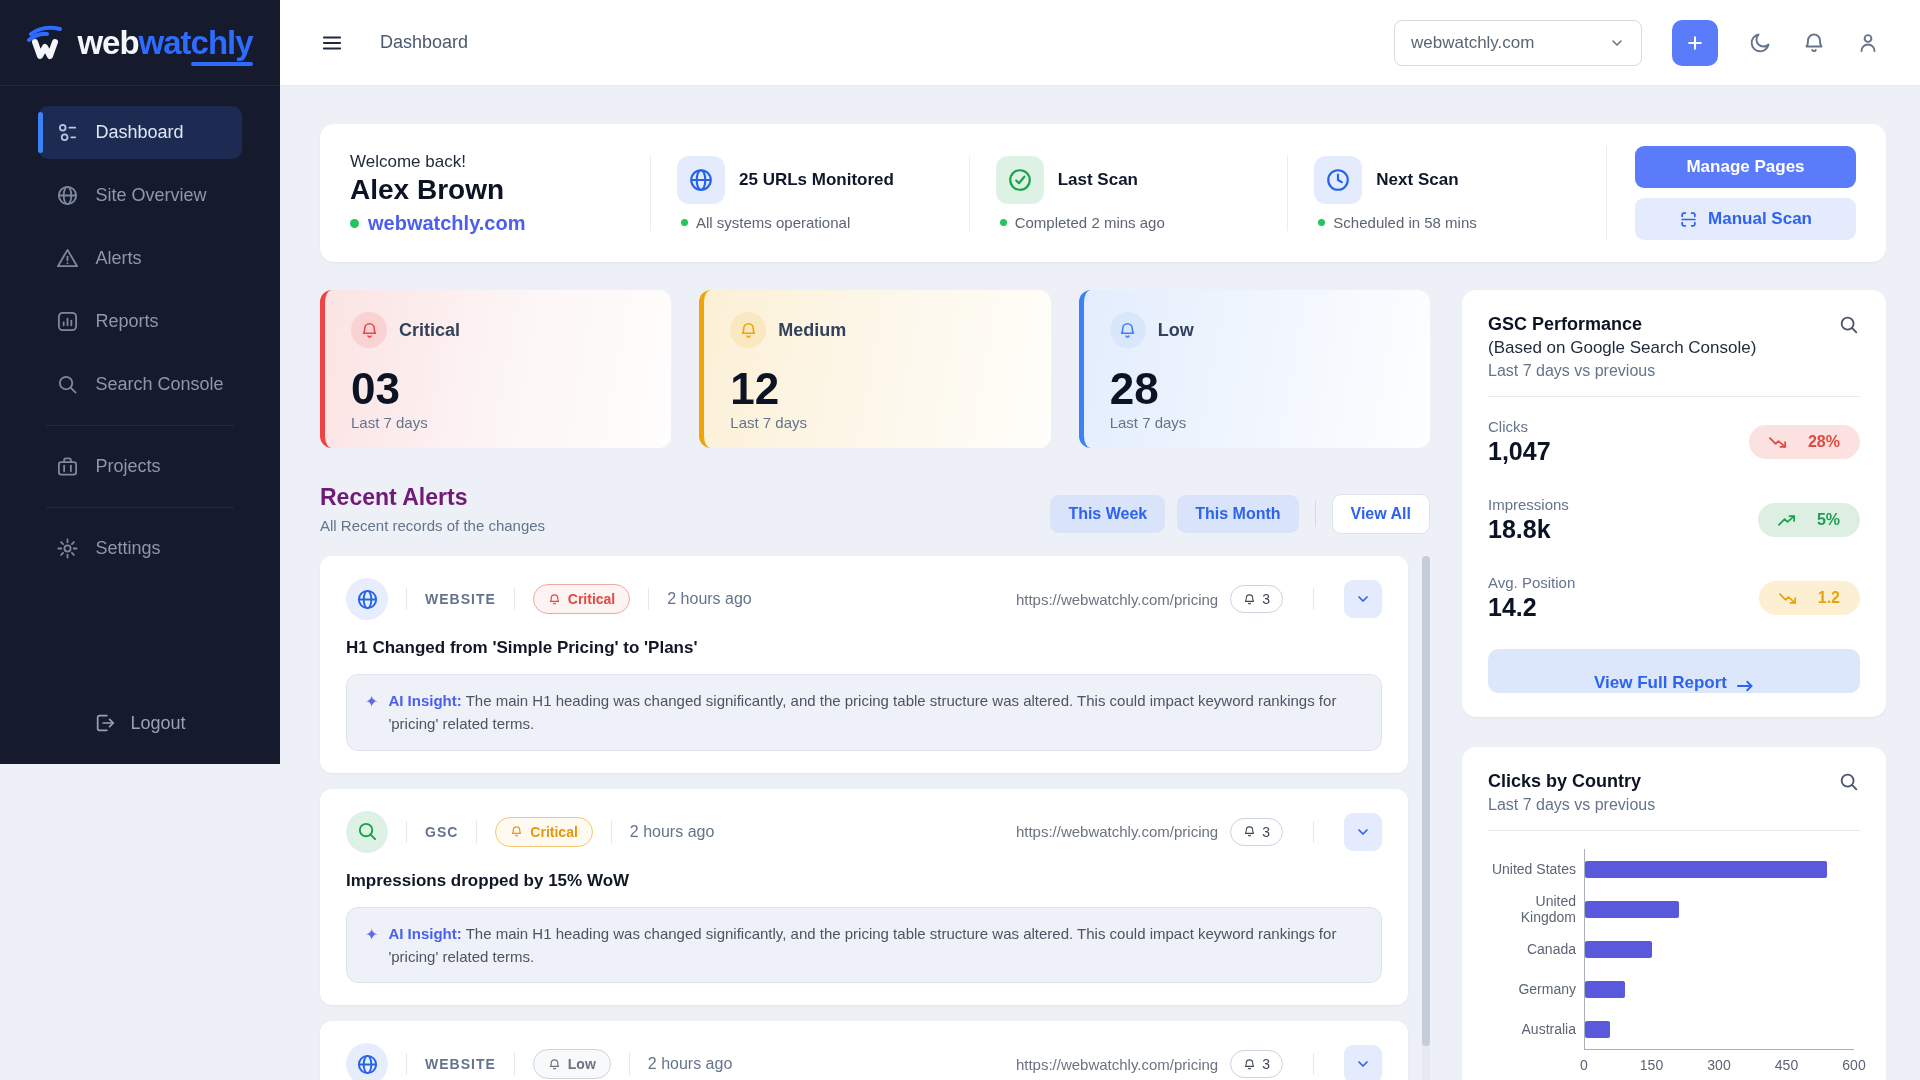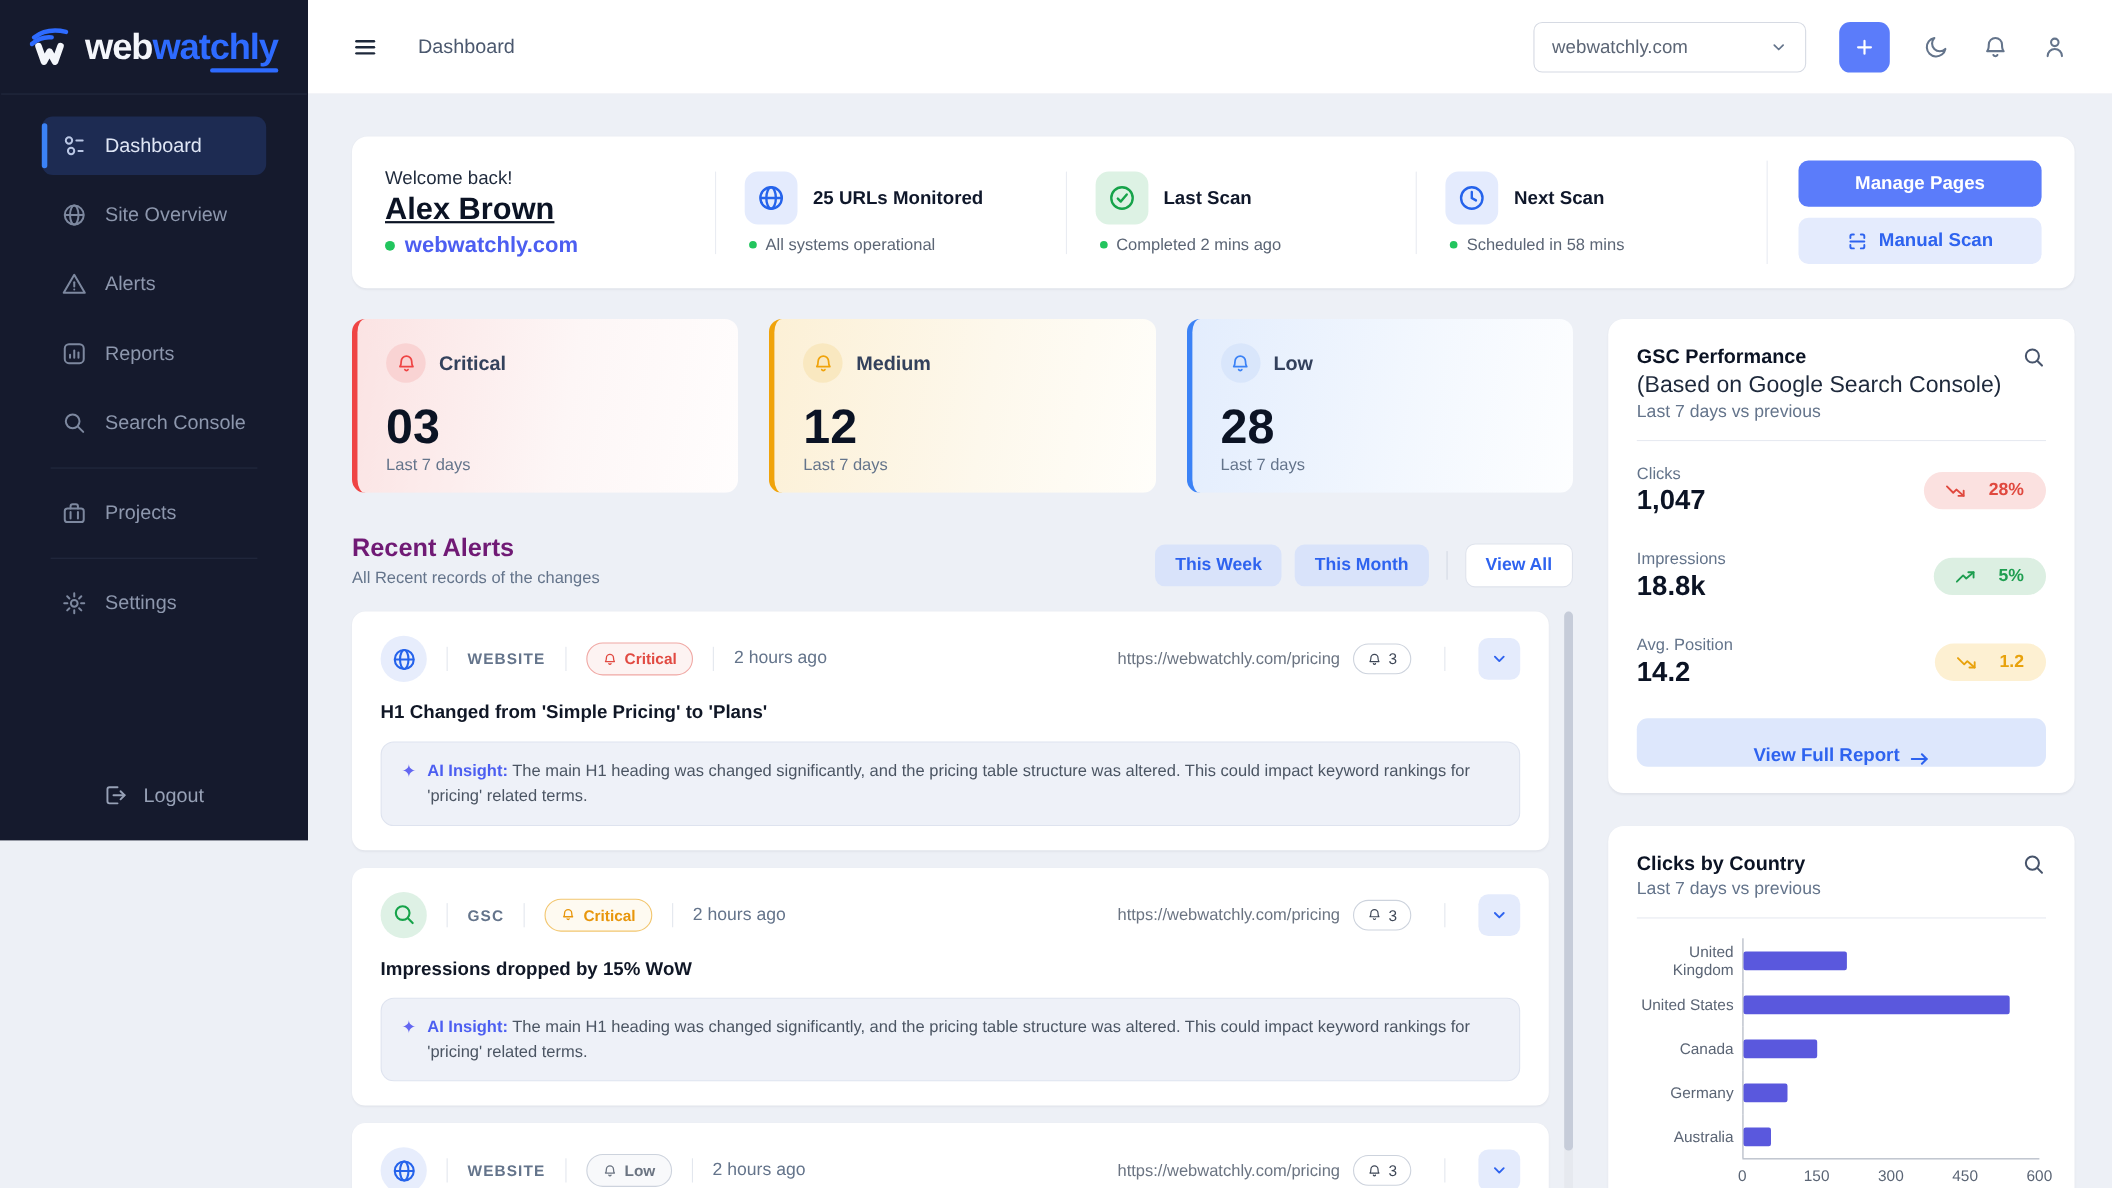--- a/index.html
+++ b/index.html
@@ -64,21 +64,21 @@
 
   .content { padding:38px 34px 0 40px; flex:1; overflow:hidden; }
 
   
   .welcome-card {
     background:#fff; border-radius:14px; box-shadow:0 1px 2px rgba(16,24,40,.05);
     display:flex; align-items:center; padding:24px 30px; height:138px;
   }
   .welcome-left { width:300px; min-width:300px; }
   .welcome-greeting { font-size:17px; color:#1e293b; }
-  .welcome-name { font-size:28px; font-weight:800; color:#0b1324; margin-top:2px;text-decoration:underline; }
+  .welcome-name { font-size:28px; font-weight:800; color:#0b1324; margin-top:2px; }
   .welcome-site { display:flex; align-items:center; gap:9px; margin-top:6px; }
   .welcome-site-text { font-size:20px; font-weight:700; color:#4c5ef1; }
   .dot { width:9px; height:9px; border-radius:50%; background:#22c55e; }
   .stat {
     flex:1; display:flex; flex-direction:column; gap:10px; padding:0 26px;
     border-left:1px solid #e9ecf2;
   }
   .stat-top { display:flex; align-items:center; gap:14px; }
   .stat-tile { width:48px; height:48px; border-radius:12px; display:flex; align-items:center; justify-content:center; }
   .tile-blue { background:#e4ebfd; }
@@ -173,21 +173,21 @@
     padding:14px 18px; font-size:15px; color:#4b5563; line-height:1.55;
     display:flex; gap:10px; align-items:flex-start;
   }
   .sparkle { color:#6366f1; font-size:16px; margin-top:1px; }
   .ai-label { color:#4c5ef1; font-weight:700; white-space:nowrap; }
 
   
   .panel-card { background:#fff; border-radius:14px; padding:24px 26px; box-shadow:0 1px 2px rgba(16,24,40,.05); }
   .panel-head { display:flex; align-items:flex-start; }
   .panel-title { font-size:18px; font-weight:700; color:#0b1324; }
-  .panel-sub { font-size:21px; color:#1e293b; margin-top:3px; }
+  .panel-sub { font-size:17px; color:#1e293b; margin-top:3px; }
   .panel-period { font-size:16px; color:#64748b; margin-top:4px; }
   .panel-search { margin-left:auto; cursor:pointer; }
   .panel-divider { height:1px; background:#e7eaf1; margin:16px 0 6px 0; }
   .metric-row { display:flex; align-items:center; padding:15px 0; }
   .metric-label { font-size:15px; color:#64748b; }
   .metric-value { font-size:25px; font-weight:800; color:#0b1324; margin-top:2px; }
   .delta-pill {
     margin-left:auto; display:flex; align-items:center; gap:20px;
     border-radius:999px; padding:8px 20px; font-size:16px; font-weight:600;
   }
@@ -716,29 +716,29 @@
                   <circle cx="10.5" cy="10.5" r="6.5"></circle>
                   <line x1="15.5" y1="15.5" x2="20" y2="20"></line>
                 </svg>
             </span>
           </div>
           <div class="panel-divider"></div>
 
           <div class="chart-area">
             <div>
                 <div class="c-row">
+                  <div class="c-label">United States</div>
+                  <div class="c-bararea">
+                    <div class="c-bar" style="width: 90%; background: rgb(90, 88, 221);"></div>
+                  </div>
+                </div>
+                <div class="c-row">
                   <div class="c-label">United Kingdom</div>
                   <div class="c-bararea">
                     <div class="c-bar" style="width: 35%; background: rgb(90, 88, 221);"></div>
-                  </div>
-                </div>
-                <div class="c-row">
-                  <div class="c-label">United States</div>
-                  <div class="c-bararea">
-                    <div class="c-bar" style="width: 90%; background: rgb(90, 88, 221);"></div>
                   </div>
                 </div>
                 <div class="c-row">
                   <div class="c-label">Canada</div>
                   <div class="c-bararea">
                     <div class="c-bar" style="width: 25%; background: rgb(90, 88, 221);"></div>
                   </div>
                 </div>
                 <div class="c-row">
                   <div class="c-label">Germany</div>

